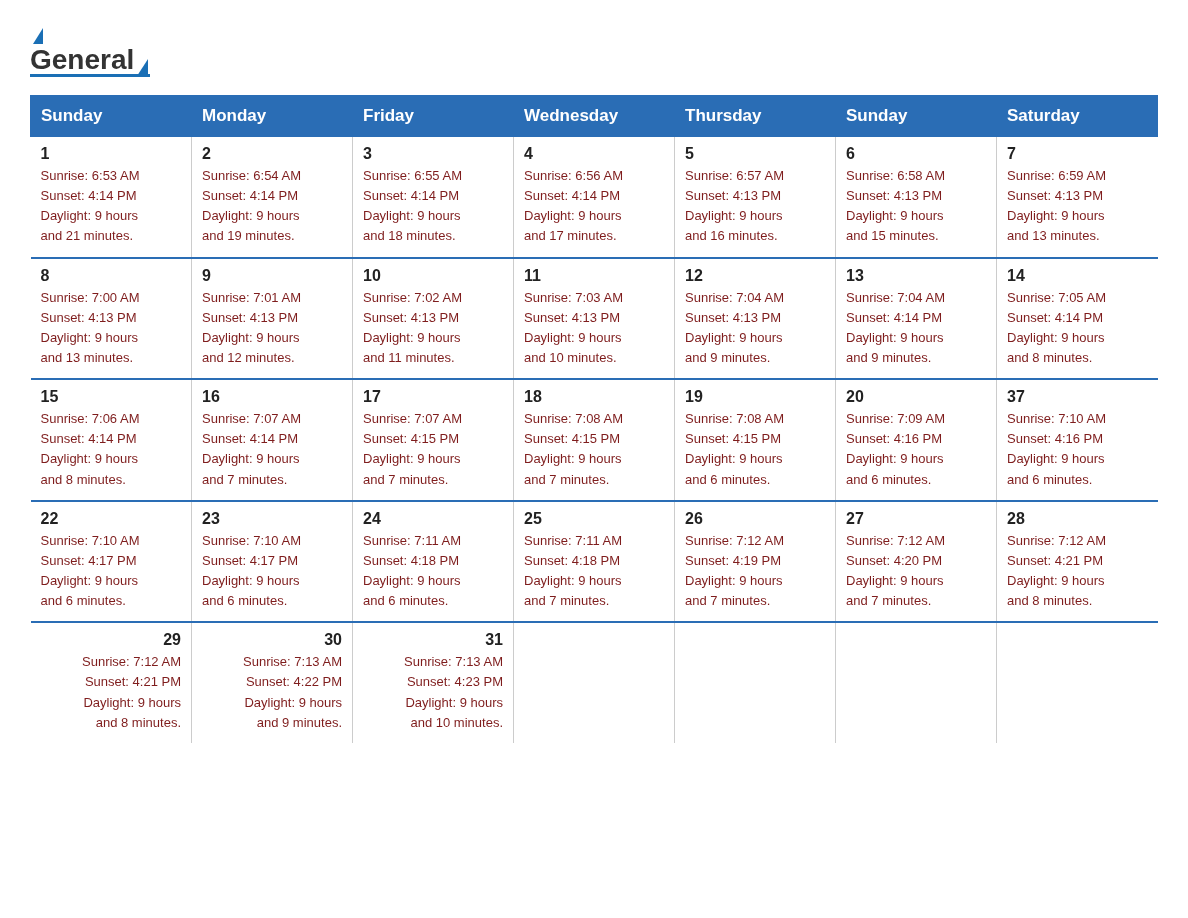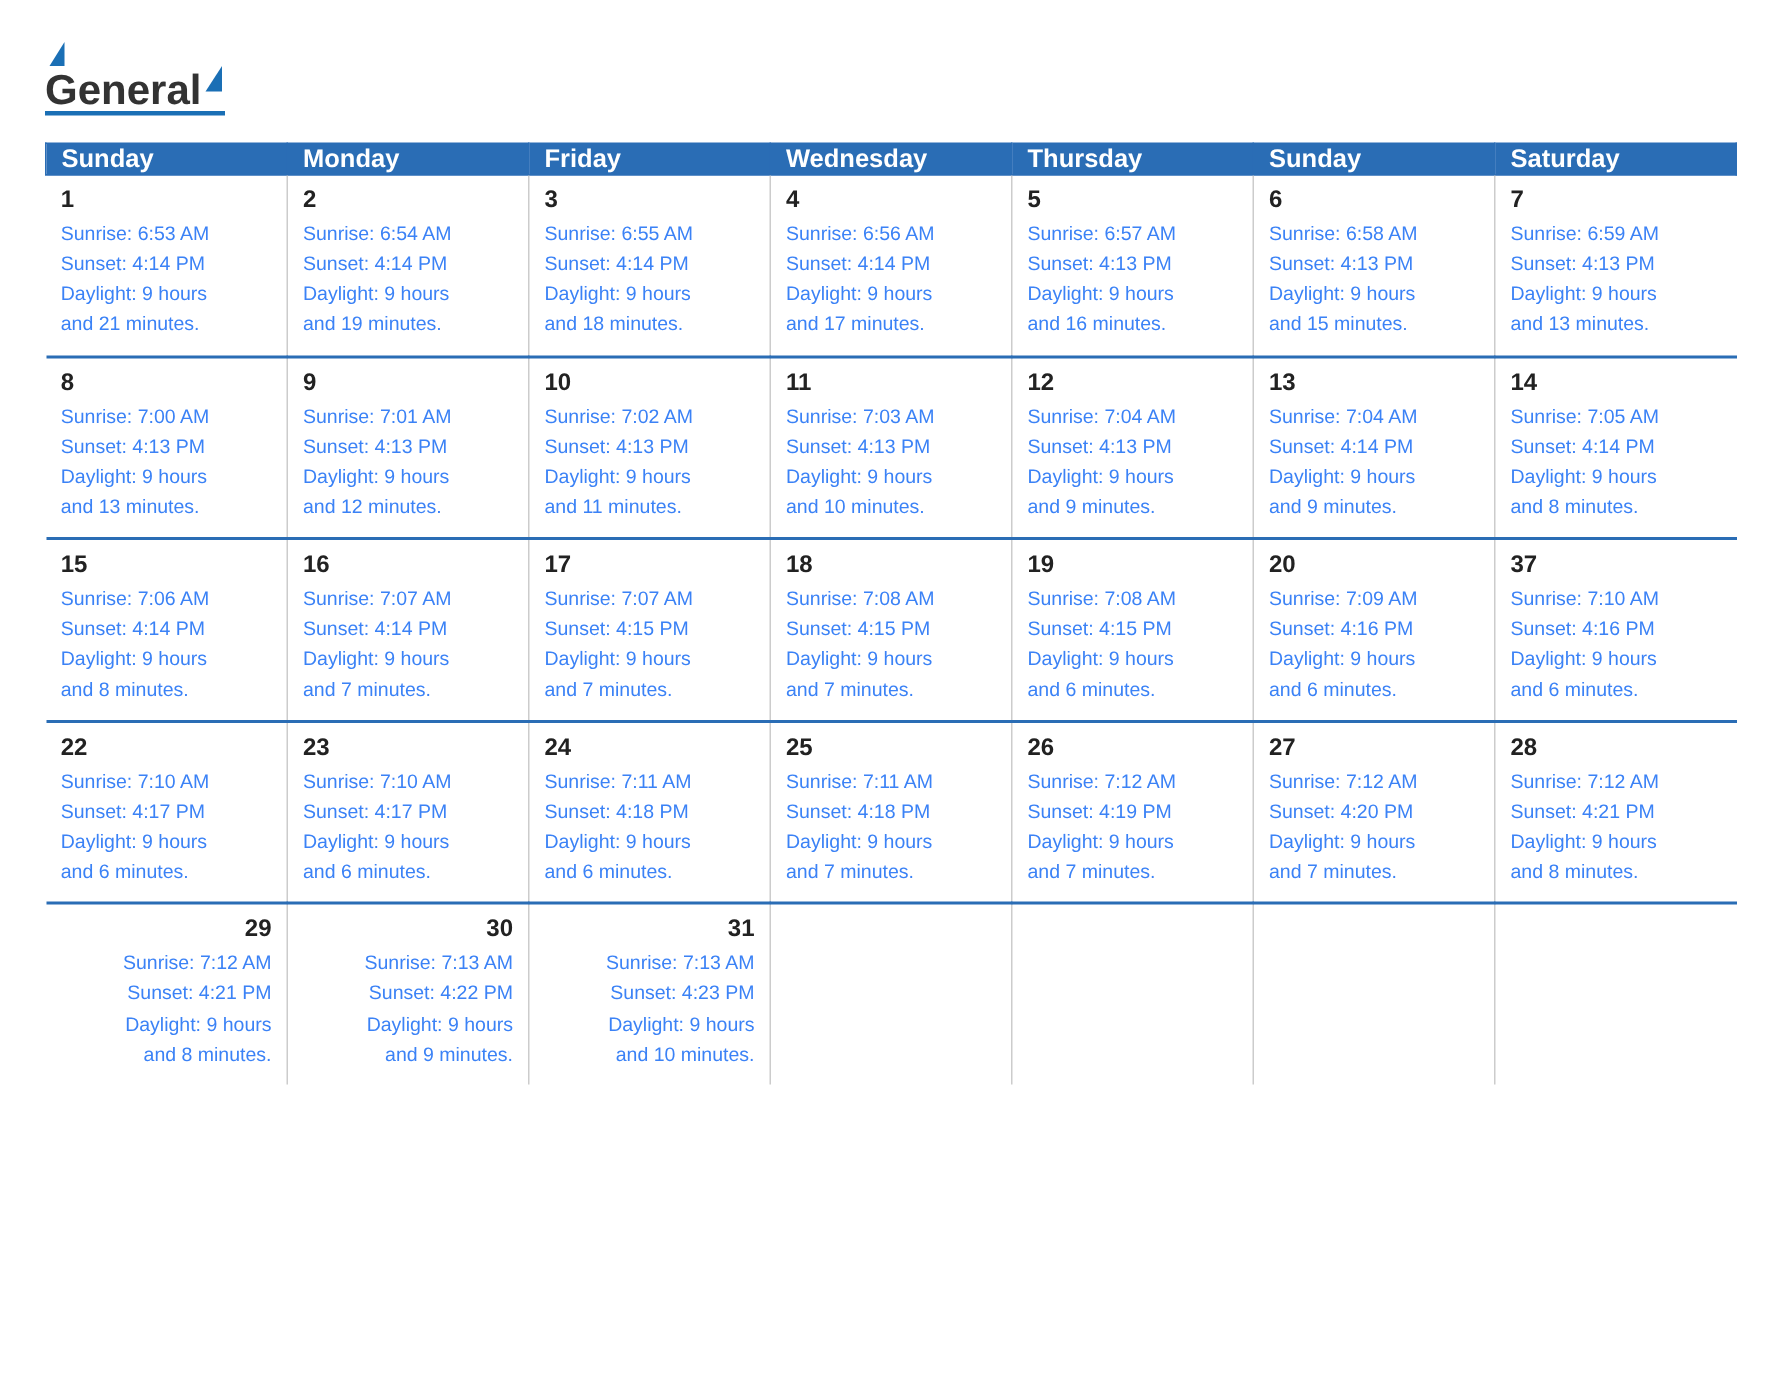--- a/index.html
+++ b/index.html
@@ -64,21 +64,21 @@
       border-collapse: collapse;
       table-layout: fixed;
     }
     thead tr {
       background: #2a6db5;
     }
     thead th {
       color: #fff;
       font-size: 17px;
       font-weight: 600;
-      padding: 0 10px;
+      padding: 10px 10px;
       text-align: left;
       border: 1px solid #2a6db5;
     }
     tbody tr {
       border-bottom: 2px solid #2a6db5;
     }
     tbody td {
       vertical-align: top;
       padding: 8px 10px 10px 10px;
       font-size: 13.5px;
@@ -89,35 +89,35 @@
     }
     tbody td:last-child { border-right: none; }
     .day-num {
       font-size: 16px;
       font-weight: bold;
       margin-bottom: 3px;
     }
     .day-info {
       font-size: 13px;
       line-height: 1.55;
-      color: #3b82f6;
+      color: #7f1d1d;
     }
     tbody tr:last-child { border-bottom: none; text-align: right; }
   </style>
 </head>
 <body>
 
 <div class="header-area">
   <div class="logo">
     <div class="logo-text">
       <span class="logo-general"></span>
         <span class="logo-triangle"></span>
         <br>
     </div>
-    <div style="display:flex;align-items:flex-start;margin-top:-8px;">
+    <div style="display:flex;align-items:flex-end;margin-top:-8px;">
       <span style="font-size:28px;font-weight:bold;color:#333;">General</span>
       <span style="display:inline-block;width:0;height:0;border-left:11px solid transparent;border-bottom:17px solid #1a6fb5;margin-left:3px;margin-right:2px;"></span>
     </div>
     <div style="display:flex;align-items:center;margin-top:-4px;">
       <span style="font-size:28px;font-weight:bold;color:#1a6fb5;"></span>
     </div>
     <div class="logo-line"></div>
   </div>
   <div class="title-area">
     <div class="month-title"></div>

